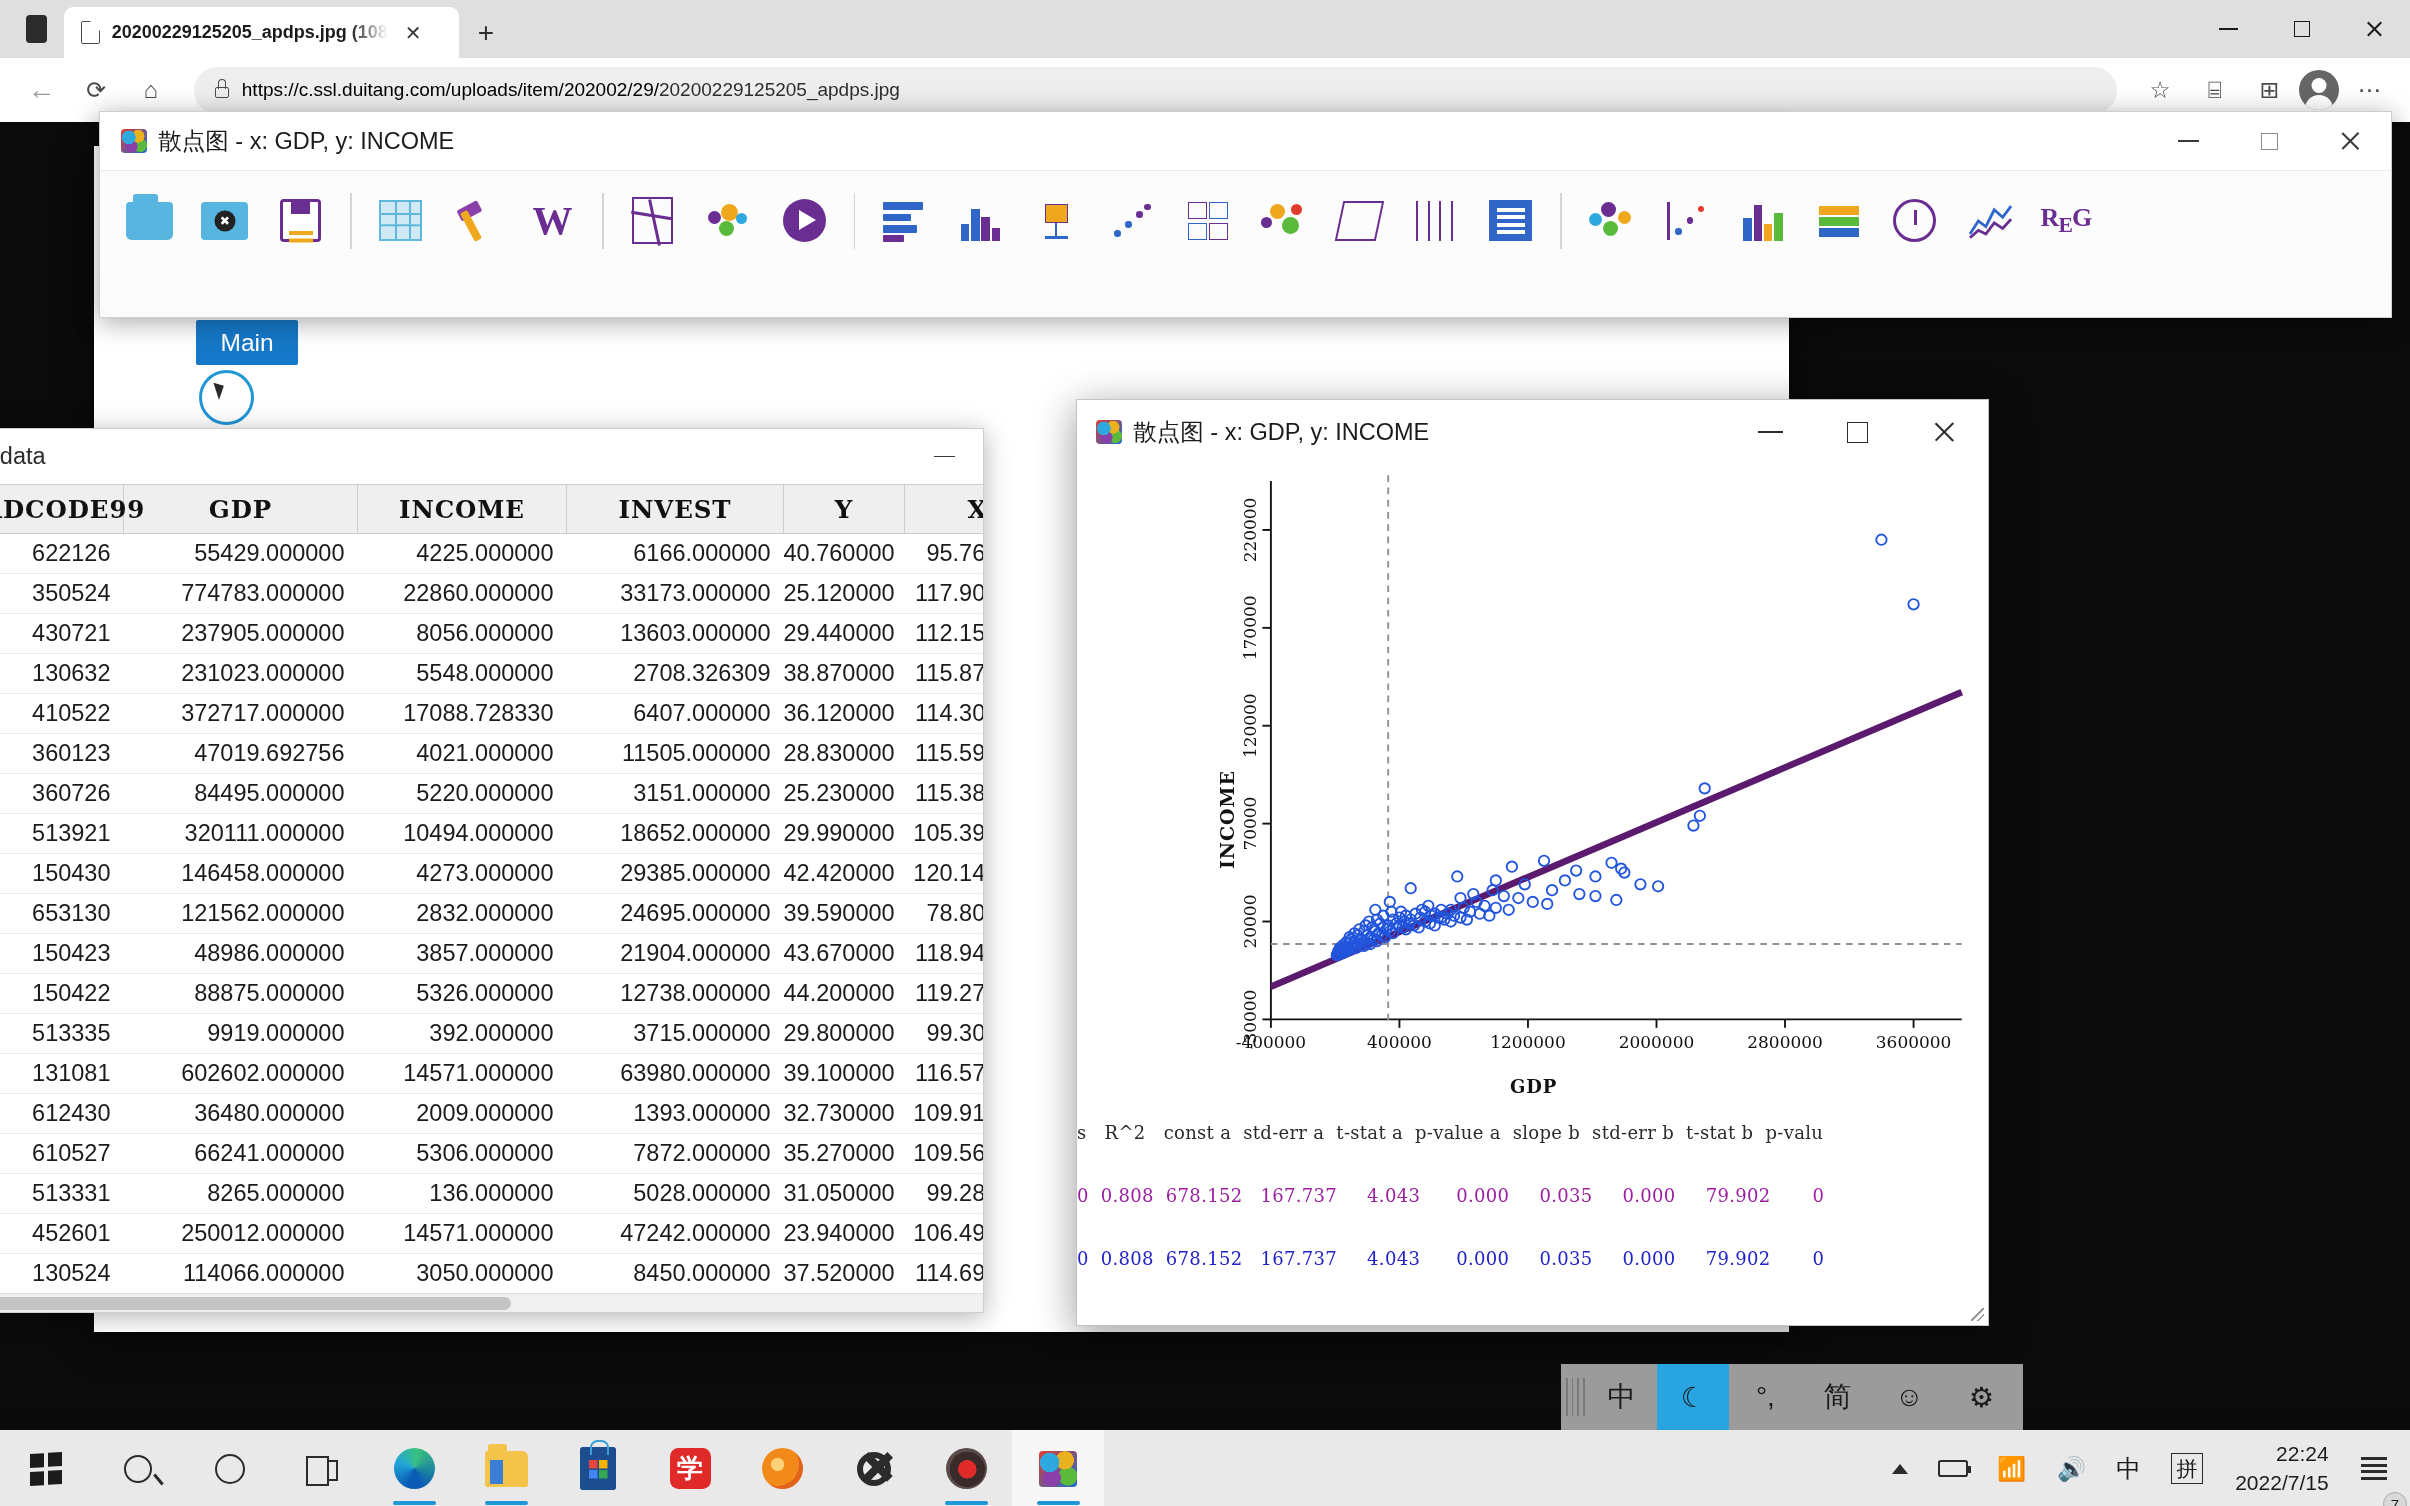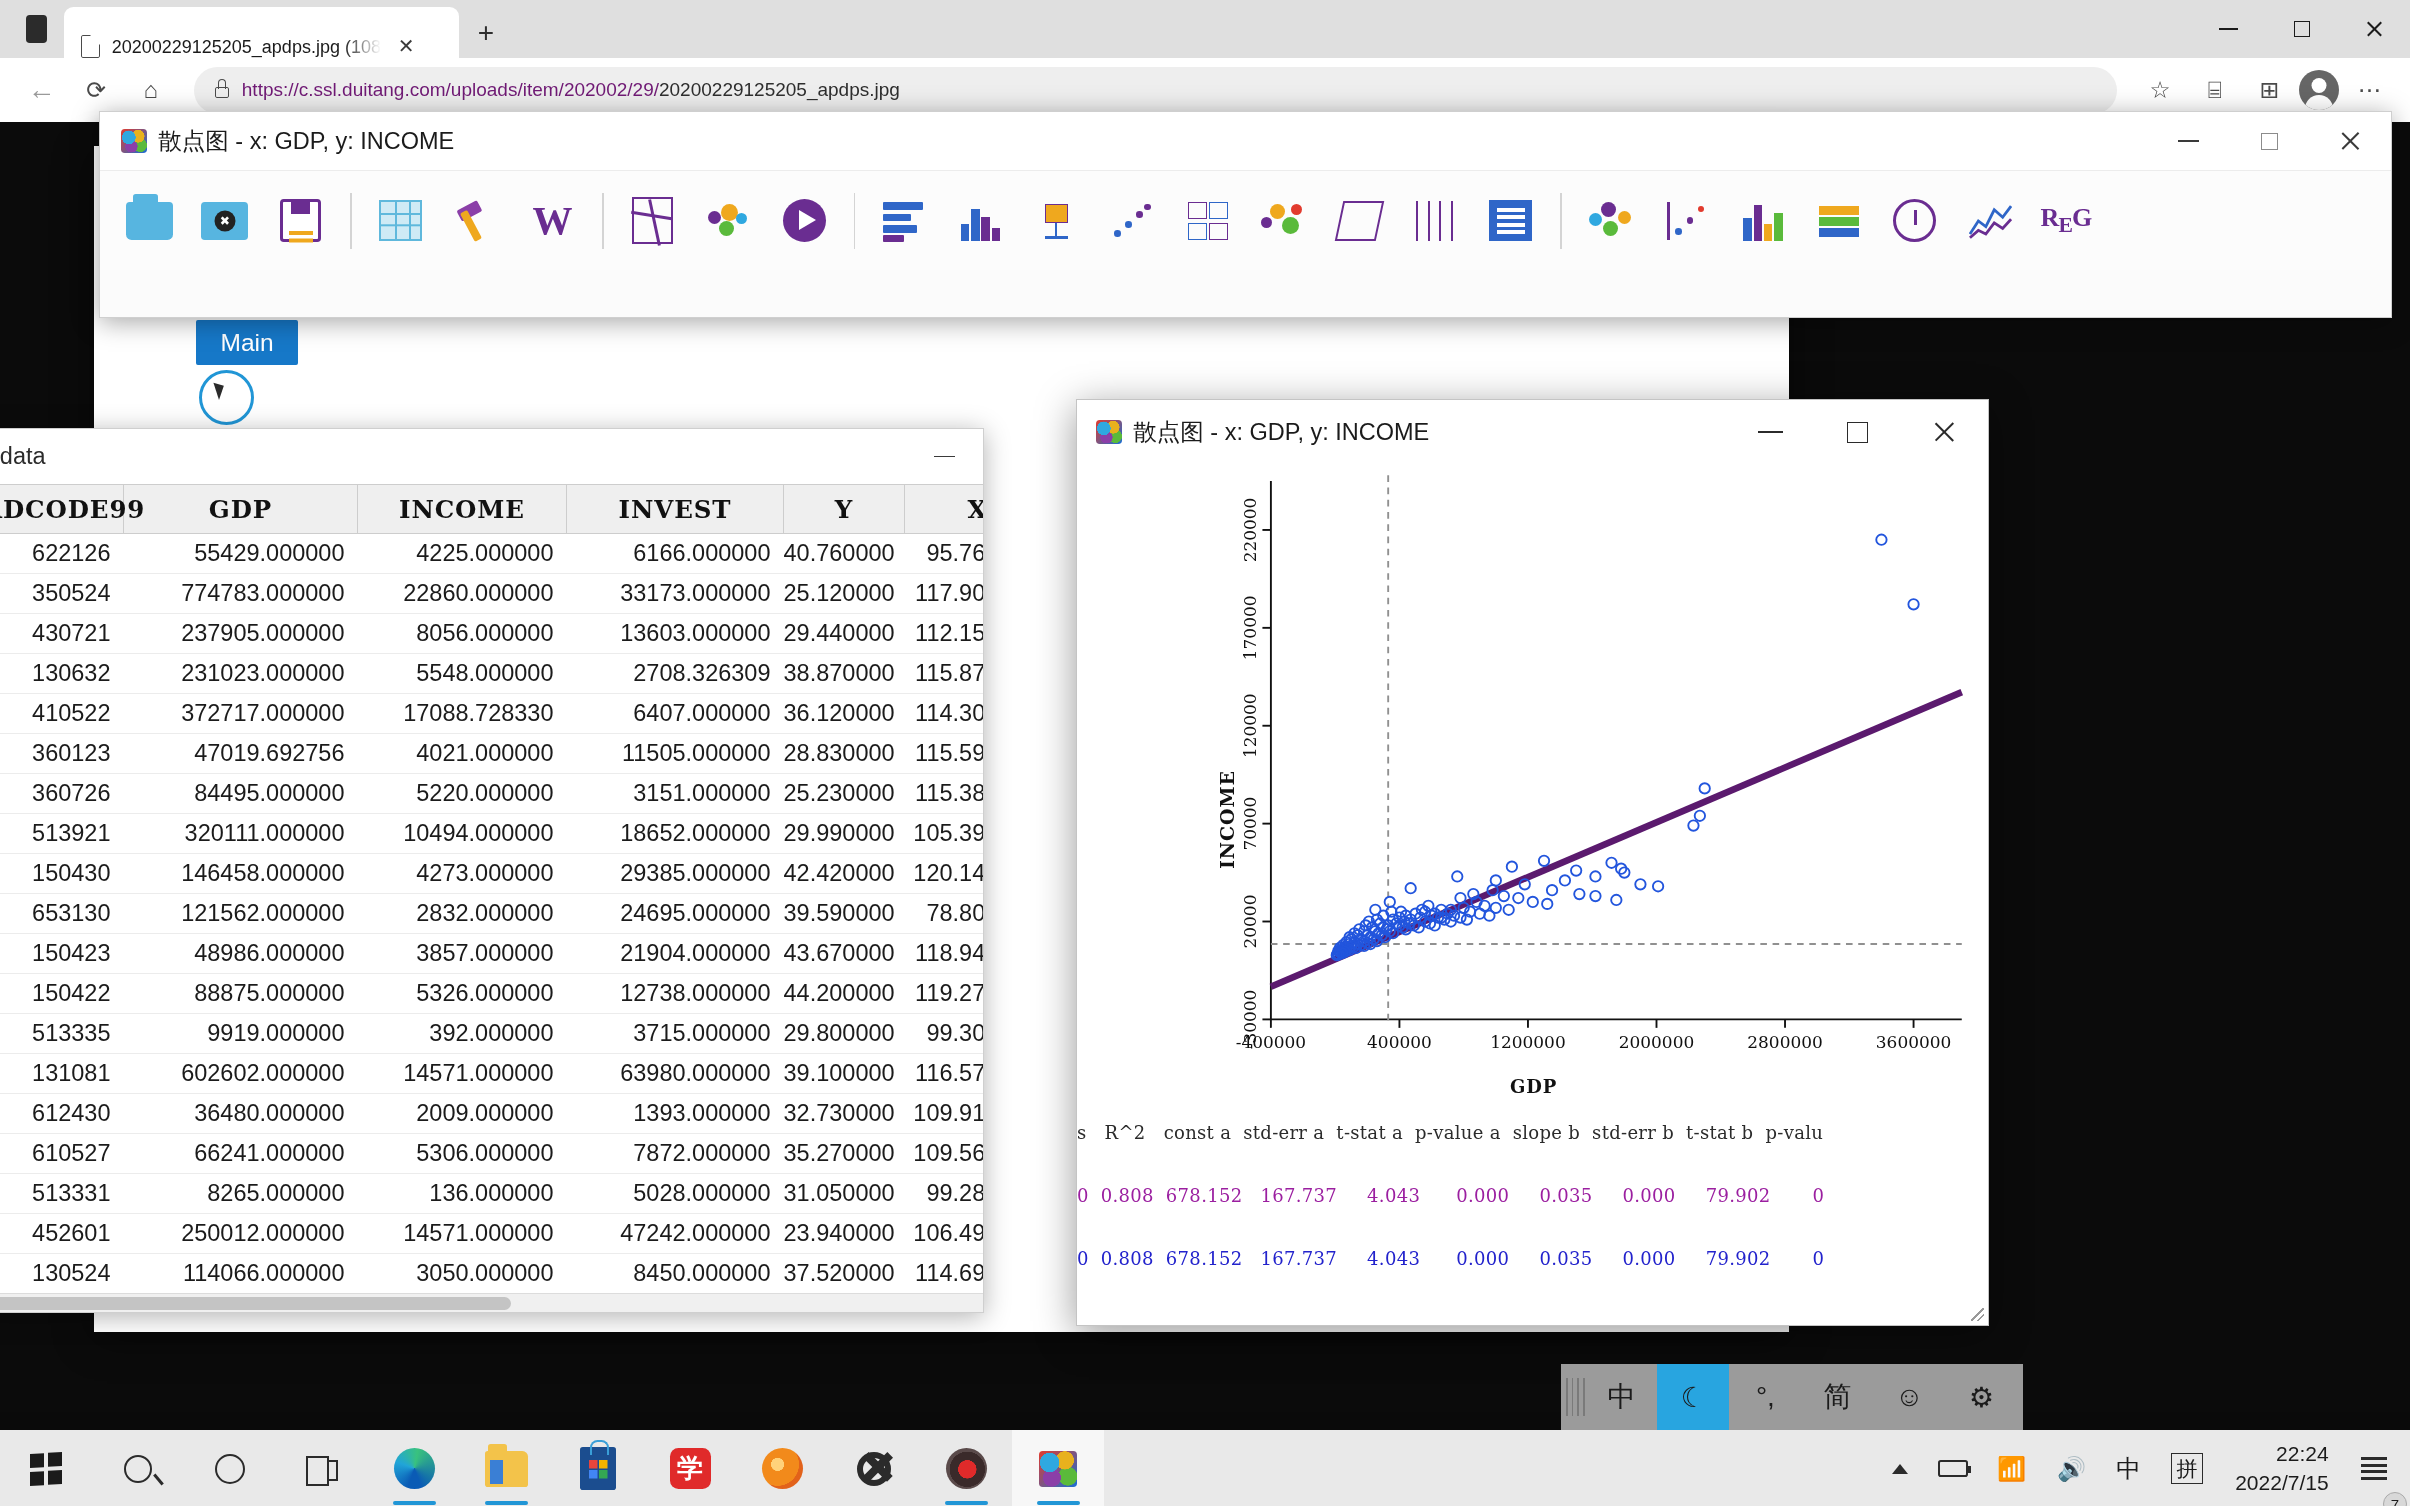--- a/index.html
+++ b/index.html
@@ -41,22 +41,22 @@
   }
   .br-tabmenu {
     width: 55px; height: 58px; display: flex; align-items: center; justify-content: center;
   }
   .br-tabmenu-glyph {
     width: 21px; height: 28px; border: 2.8px solid #2b2b2b; border-radius: 3.8px;
     background: #2b2b2b;
   }
   .br-tab {
     height: 51px; min-width: 395px; background: #fff; border-radius: 9.4px 9.4px 0 0;
-    display: flex; align-items: flex-end; padding: 0 13px 0 17px; gap: 11.3px;
-    font-size: 18px; color: #1b1b1b; position: relative;
+    display: flex; align-items: center; padding: 0 13px 0 17px; gap: 11.3px;
+    font-size: 18px; color: #1b1b1b; position: relative; font-weight: bold;
   }
   .br-tab-favicon {
     width: 19px; height: 23.5px; border: 1.9px solid #4a4a4a; border-radius: 1.9px;
     position: relative; flex: 0 0 auto;
   }
   .br-tab-favicon::after {
     content: ""; position: absolute; right: -1.9px; top: -1.9px;
     border-width: 6.6px; border-style: solid; border-color: #fff #fff transparent transparent;
   }
   .br-tab-title {
@@ -97,21 +97,21 @@
   }
   .br-lock {
     width: 14px; height: 11.3px; border: 1.9px solid #4a4a4a; border-radius: 1.9px; position: relative;
     margin-top: 4.7px; flex: 0 0 auto;
   }
   .br-lock::before {
     content: ""; position: absolute; left: 1.9px; top: -8.5px; width: 6.6px; height: 8.5px;
     border: 1.9px solid #4a4a4a; border-bottom: none; border-radius: 4.7px 4.7px 0 0;
   }
   .br-url { white-space: nowrap; overflow: hidden; }
-  .br-url .dim { color: #701a75; }
+  .br-url .dim { color: #000000; }
   .br-avatar {
     width: 40px; height: 40px; border-radius: 50%; background: #666;
     position: relative; overflow: hidden; flex: 0 0 auto;
   }
   .br-avatar::before {
     content: ""; position: absolute; left: 50%; top: 7.5px; width: 15px; height: 15px;
     background: #fff; border-radius: 50%; transform: translateX(-50%);
   }
   .br-avatar::after {
     content: ""; position: absolute; left: 50%; top: 25.4px; width: 28px; height: 21px;

